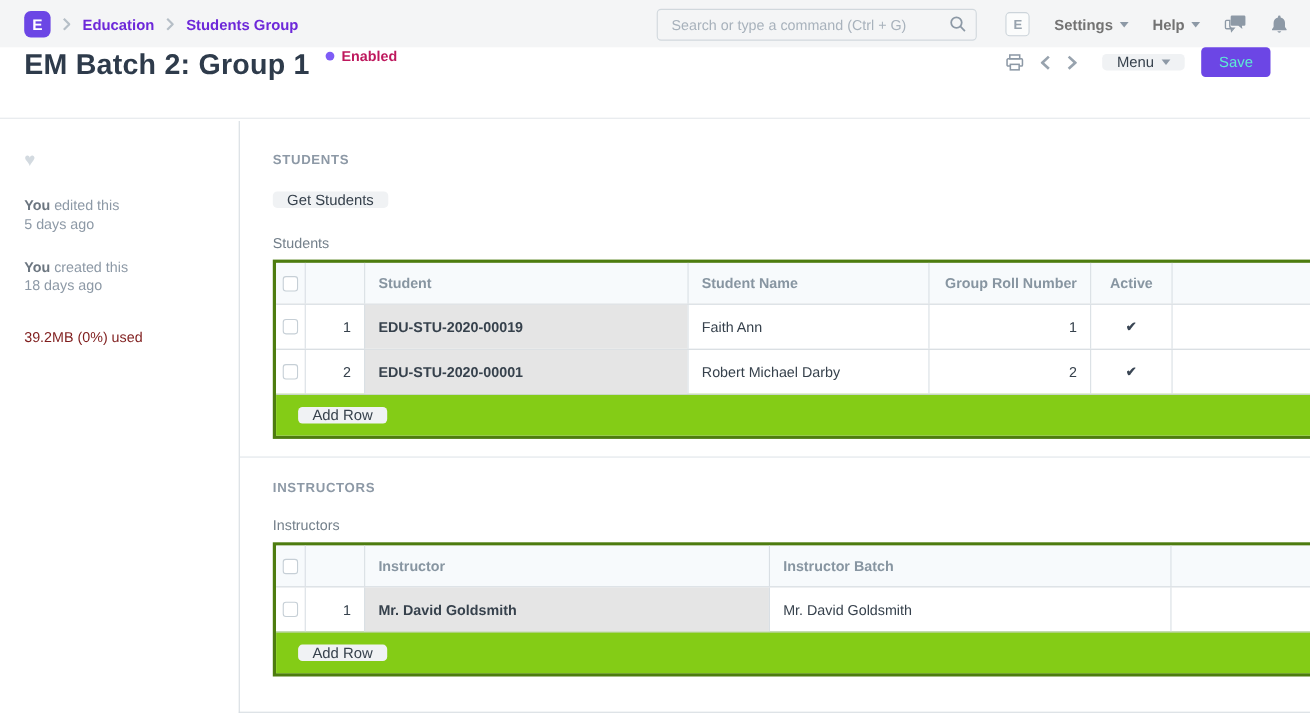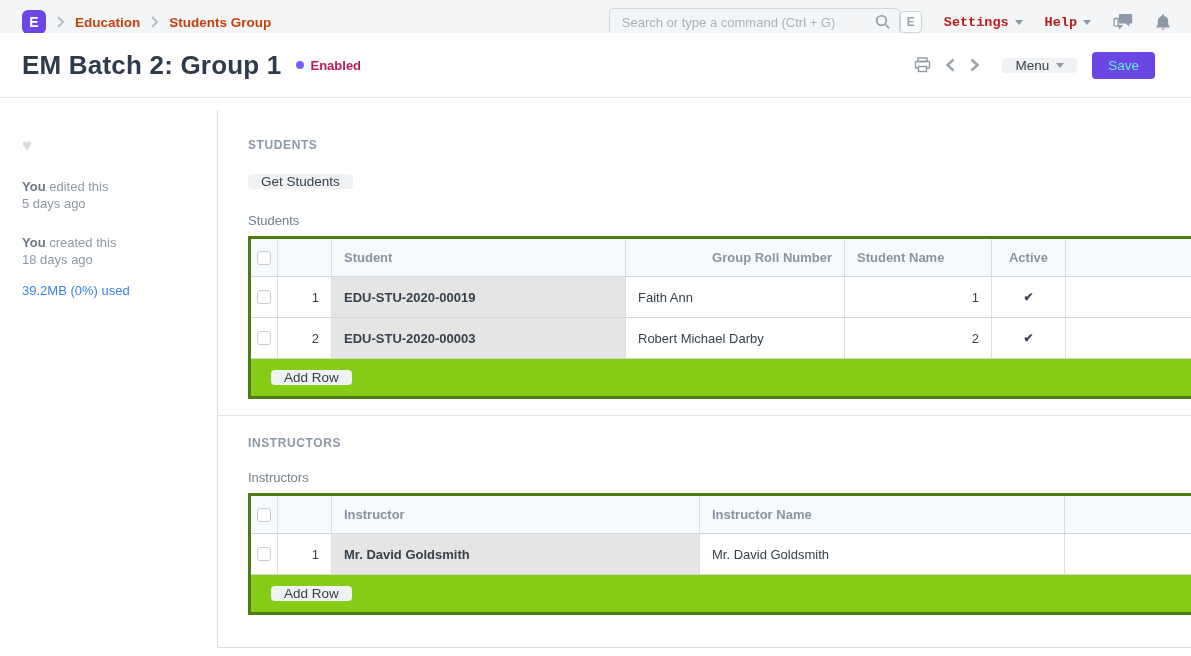--- a/index.html
+++ b/index.html
@@ -14,48 +14,48 @@
     position:absolute; top:0; left:0; right:0; height:45px;
     background:#f4f5f6; border-bottom:1px solid #e4e8eb;
     display:flex; align-items:center; padding:0 20px 0 22px;
   }
   .logo {
     width:24px; height:24px; border-radius:6px; background:#6c46e5;
     color:#fff; font-weight:bold; font-size:14px;
     display:flex; align-items:center; justify-content:center; cursor:pointer;
   }
   .crumb-sep { margin:0 11px; display:flex; align-items:center; }
-  .crumb { color:#c2410c; font-weight:700; font-size:13.5px; cursor:pointer; }
+  .crumb { color:#6d28d9; font-weight:700; font-size:13.5px; cursor:pointer; }
   .nav-spacer { flex:1; }
-  .search-wrap { position:relative; width:291px; height:29px; }
+  .search-wrap { position:relative; width:291px; height:29px; margin-right:26px; }
   .search-wrap input {
     width:100%; height:100%; border:1px solid #d1d8dd; border-radius:4px;
     background:#f4f5f6; padding:0 32px 0 12px; font-size:13px;
     color:#36414c; font-family:"Liberation Sans", sans-serif; outline:none;
   }
   .search-wrap input::placeholder { color:#a8b2bc; }
   .search-icon { position:absolute; right:9px; top:6px; }
   .nav-right { display:flex; align-items:center; gap:22px; }
   .avatar {
     width:22px; height:22px; border:1px solid #ccd4da; border-radius:4px;
     color:#98a3ae; font-size:12px; font-weight:700; background:#fbfcfc;
     display:flex; align-items:center; justify-content:center; cursor:pointer;
   }
-  .nav-item { display:flex; align-items:center; gap:6px; color:#b91c1c;
-    font-weight:700; font-size:13.5px; cursor:pointer;font-family:Liberation Mono, monospace; }
+  .nav-item { display:flex; align-items:center; gap:6px; color:#737373;
+    font-weight:700; font-size:13.5px; cursor:pointer; }
   .caret {
     width:0; height:0; border-left:4px solid transparent; border-right:4px solid transparent;
     border-top:5px solid #8d99a6; display:inline-block;
   }
   .nav-icon { cursor:pointer; display:flex; align-items:center; }
   
   .titlebar {
-    position:absolute; top:33px; left:0; right:0; height:65px;
+    position:absolute; top:43px; left:0; right:0; height:65px;
     background:#fff; border-bottom:1px solid #e4e8eb;
-    display:flex; align-items:center; padding:0 36px 0 22px;
+    display:flex; align-items:flex-start; padding:0 36px 0 22px;
   }
   .page-title { font-size:26px; font-weight:700; color:#2e3b4b; letter-spacing:.2px; }
   .status-wrap { display:flex; align-items:center; margin-left:14px; gap:7px; }
   .status-dot { width:8px; height:8px; border-radius:50%; background:#7e5cf6; }
   .status-text { color:#be185d; font-weight:700; font-size:13px; }
   .title-spacer { flex:1; }
   .title-actions { display:flex; align-items:center; gap:15px; }
   .icon-btn { cursor:pointer; display:flex; align-items:center; }
   .btn {
     border:none; border-radius:4px; font-size:13.5px; cursor:pointer;
@@ -65,21 +65,21 @@
   .btn-primary { background:#6c46e5; color:#5eead4; font-weight:400; padding:6px 16px; }
   .menu-btn { display:flex; align-items:center; gap:7px; margin-left:8px; }
   
   .sidebar {
     position:absolute; top:110px; left:0; width:217px; bottom:0;
     padding:26px 16px 0 22px; background:#fff;
   }
   .like-icon { color:#d3dae0; font-size:17px; cursor:pointer; }
   .side-block { margin-top:22px; color:#8d99a6; font-size:13px; line-height:1.32; }
   .side-block b { color:#6c7680; }
-  .side-usage { margin-top:14px; color:#3b82f6; font-size:13px; }
+  .side-usage { margin-top:30px; color:#7f1d1d; font-size:13px; }
   
   .form-card {
     position:absolute; top:110px; left:217px; width:1134px; height:538px;
     background:#fff; border:solid #d6dce1; border-width:0 1px 1px 1px;
   }
   .form-section { padding:28px 30px 16px 30px; }
   .form-section.second { border-top:1px solid #e0e5e9; padding-top:20px; }
   .section-head {
     color:#8d99a6; font-size:12px; font-weight:700; letter-spacing:.6px;
   }
@@ -228,22 +228,22 @@
     </div>
     <div class="field-label">Students</div>
 
     <div class="grid students-grid">
       <div class="grid-row grid-head">
         <div class="cell cb">
             <input type="checkbox" class="checkbox" style="">
           </div>
         <div class="cell"></div>
         <div class="cell">Student</div>
+        <div class="cell">Student Name</div>
         <div class="cell right">Group Roll Number</div>
-        <div class="cell">Student Name</div>
         <div class="cell center">Active</div>
         <div class="cell"></div>
       </div>
 
       <div class="grid-row grid-body-row">
         <div class="cell cb">
             <input type="checkbox" class="checkbox" style="">
           </div>
         <div class="cell num">1</div>
         <div class="cell mandatory">EDU-STU-2020-00019</div>
@@ -255,21 +255,21 @@
         <div class="cell right">
             <span class="row-toggle"></span>
           </div>
       </div>
 
       <div class="grid-row grid-body-row">
         <div class="cell cb">
             <input type="checkbox" class="checkbox" style="">
           </div>
         <div class="cell num">2</div>
-        <div class="cell mandatory">EDU-STU-2020-00003</div>
+        <div class="cell mandatory">EDU-STU-2020-00001</div>
         <div class="cell plain">Robert Michael Darby</div>
         <div class="cell right plain">2</div>
         <div class="cell center">
             <span class="check-glyph">✔</span>
           </div>
         <div class="cell right">
             <span class="row-toggle"></span>
           </div>
       </div>
 
@@ -283,21 +283,21 @@
     <div class="section-head">INSTRUCTORS</div>
     <div class="field-label tight">Instructors</div>
 
     <div class="grid instructors-grid">
       <div class="grid-row grid-head">
         <div class="cell cb">
             <input type="checkbox" class="checkbox" style="">
           </div>
         <div class="cell"></div>
         <div class="cell">Instructor</div>
-        <div class="cell">Instructor Name</div>
+        <div class="cell">Instructor Batch</div>
         <div class="cell"></div>
       </div>
 
       <div class="grid-row grid-body-row">
         <div class="cell cb">
             <input type="checkbox" class="checkbox" style="">
           </div>
         <div class="cell num">1</div>
         <div class="cell mandatory">Mr. David Goldsmith</div>
         <div class="cell plain">Mr. David Goldsmith</div>

